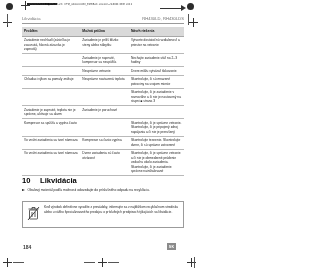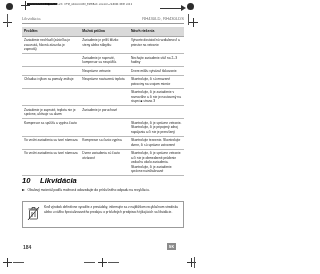--- a/index.html
+++ b/index.html
@@ -58,21 +58,21 @@
   .c1{width:36%;}
   .c2{width:30%;}
   .c3{width:34%;}
   .nb{border-bottom:none;}
   .tbl tr.grp td{border-top:.5px solid #b9b9b9;}
 
   
   .h2{
     position:absolute;left:22px;top:176px;width:162px;
     display:flex;gap:7px;align-items:baseline;
-    font-size:7.6px;font-weight:bold;color:#000;font-style:italic;
+    font-size:7.6px;font-weight:bold;color:#000;
   }
   .h2num{width:11px;}
 
   .bullet{
     position:absolute;left:22px;top:188px;width:162px;
     display:flex;gap:2.6px;
     font-size:3.35px;line-height:1.42;color:#1f1f1f;
   }
   .tri{
     flex:0 0 auto;margin-top:.9px;

